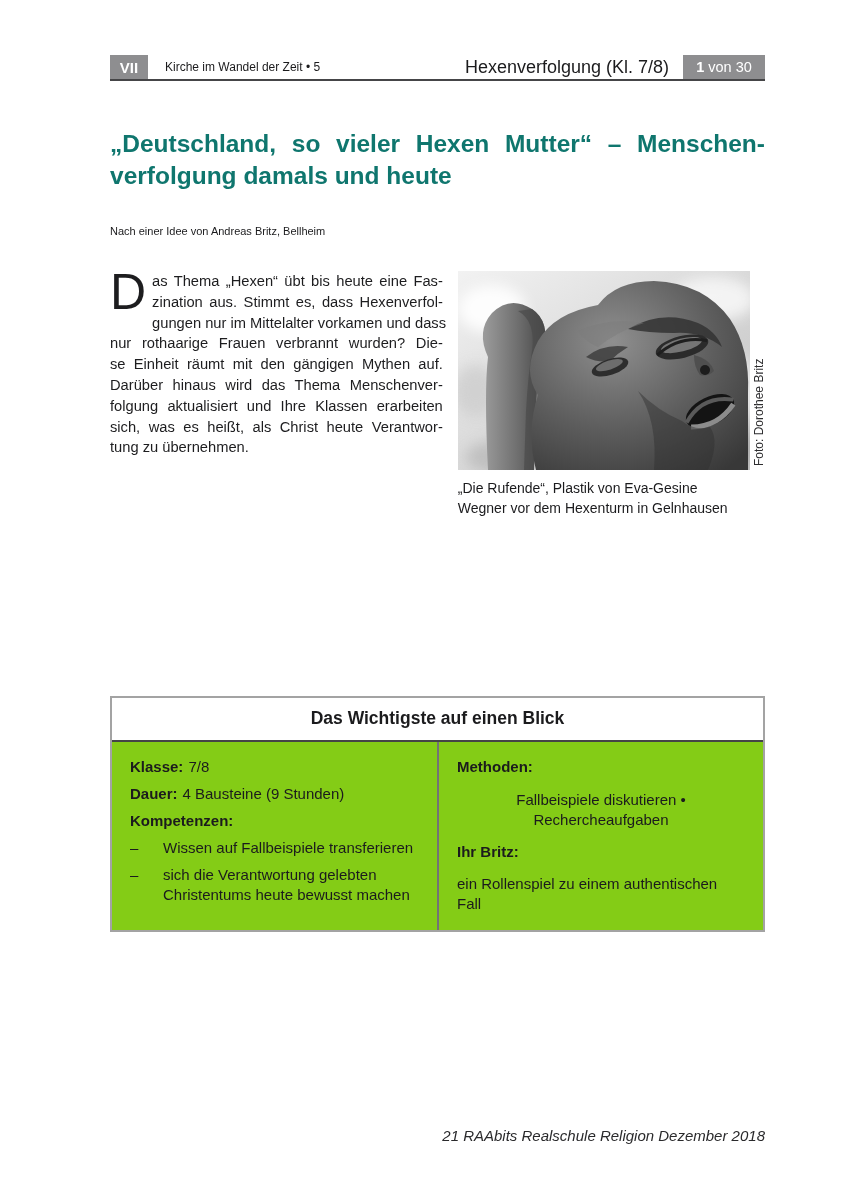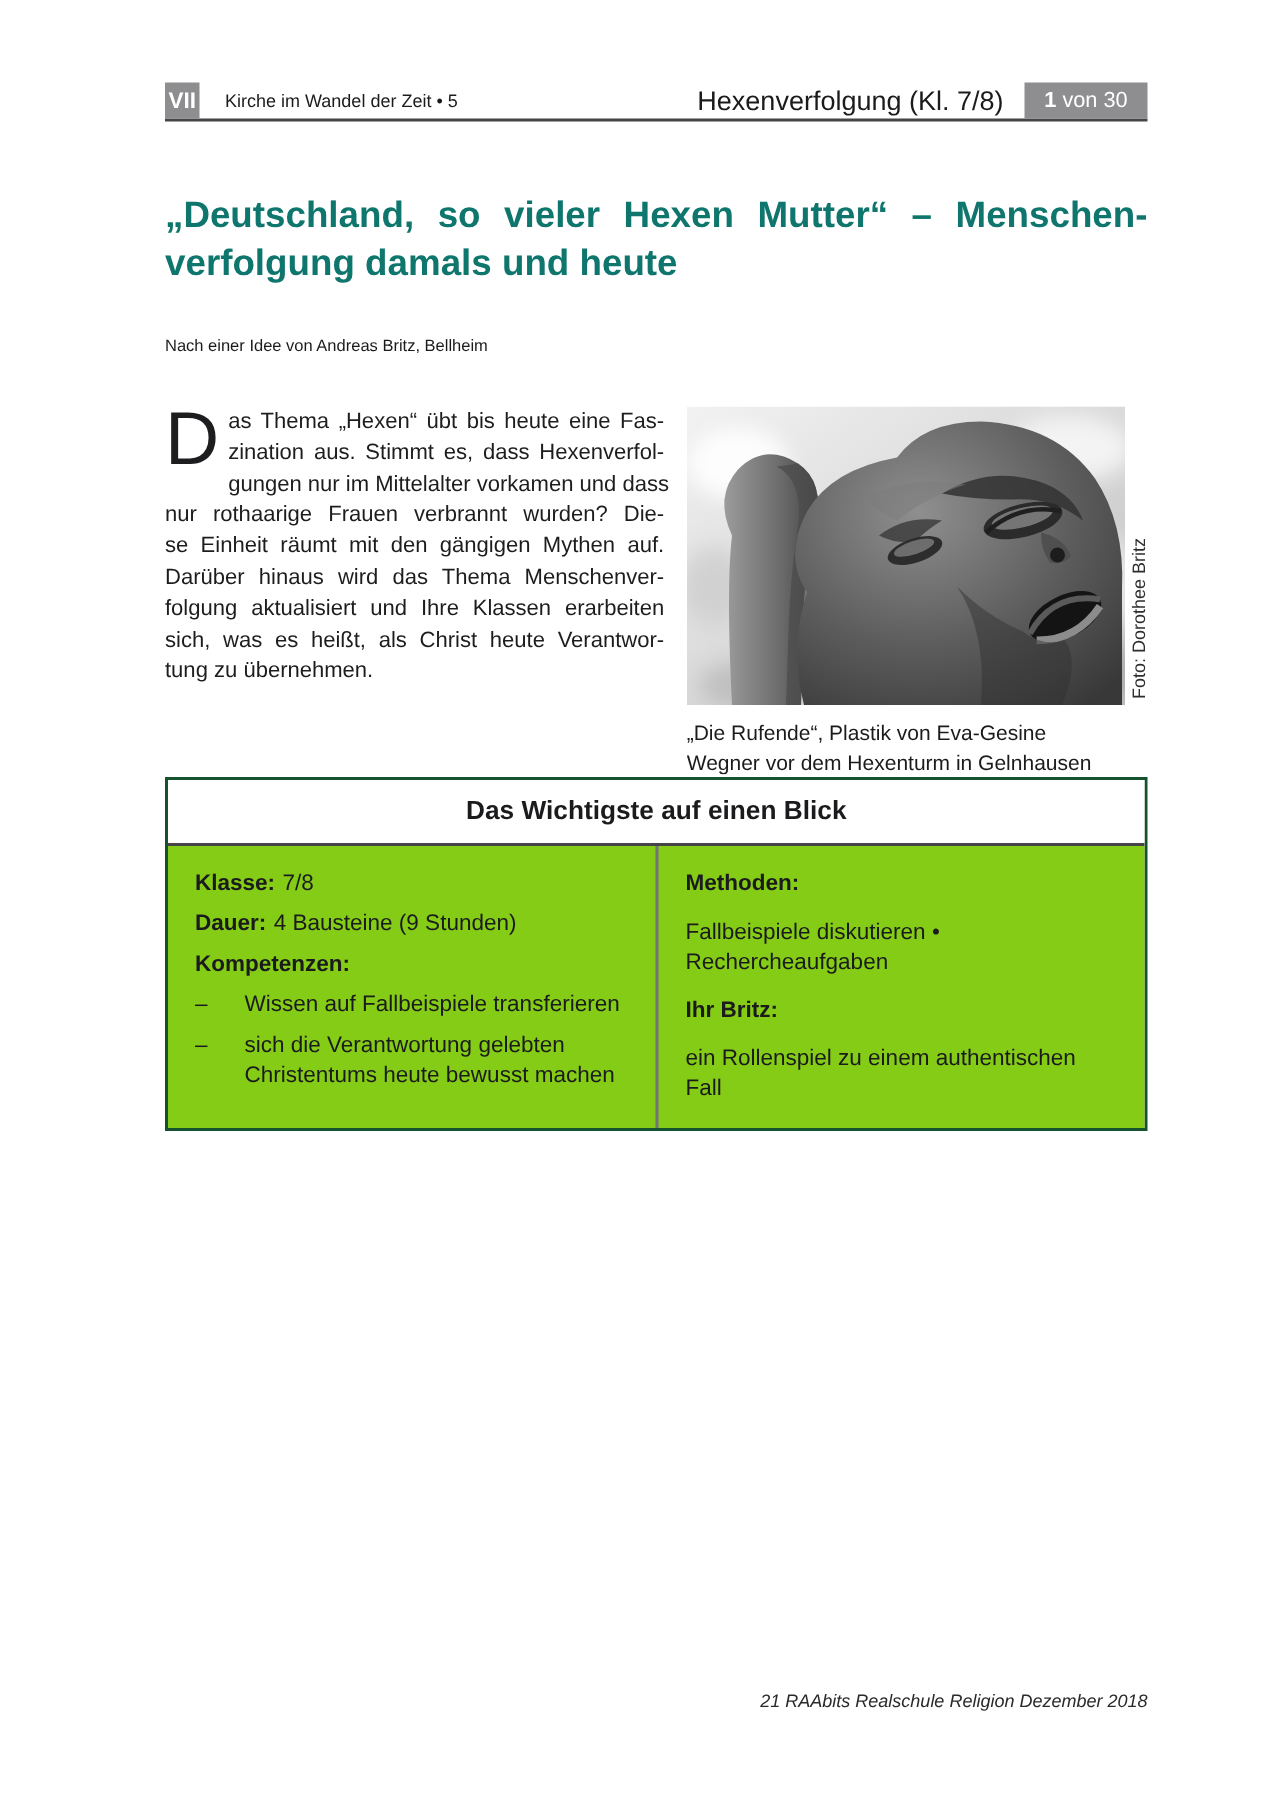--- a/index.html
+++ b/index.html
@@ -4,21 +4,21 @@
 <style>
   * { margin:0; padding:0; box-sizing:border-box; }
   html,body { background:#ffffff; }
   .page {
     position:relative; width:855px; height:1200px; background:#fff;
     font-family:"Liberation Sans","DejaVu Sans",sans-serif; color:#1b1b1d;
     padding:55px 90px 0 110px; overflow:hidden;
   }
   
   .page-header { display:flex; align-items:stretch; height:26px; border-bottom:2px solid #454547; }
-  .unit-badge { width:23px; background:#8e8e90; color:#fff; font-weight:bold; font-size:15px;
+  .unit-badge { width:38px; background:#8e8e90; color:#fff; font-weight:bold; font-size:15px;
     display:flex; align-items:center; justify-content:center; }
   .series { margin-left:17px; font-size:12px; align-self:center; }
   .hspacer { flex:1; }
   .topic { font-size:18px; align-self:center; margin-right:14px; }
   .page-badge { width:82px; background:#8e8e90; color:#fff; font-size:14.5px;
     display:flex; align-items:center; justify-content:center; gap:4px; }
   .page-badge b { font-weight:bold; }
   
   .title { margin-top:47px; font-size:24.5px; line-height:32px; font-weight:bold; color:#0f766e; }
   .title-l1 { display:block; text-align:justify; text-align-last:justify; white-space:nowrap; }
@@ -32,38 +32,38 @@
   .ll { display:block; }
   .photo-col { margin-left:15px; position:relative; width:312px; }
   .photo-frame { display:block; width:292px; height:199px; }
   .photo-credit {
     position:absolute; left:292px; top:0; width:199px; height:18px; line-height:18px;
     transform:rotate(-90deg) translateX(-199px); transform-origin:0 0;
     font-size:12px; color:#2d2d2f; padding-left:4px;
   }
   .caption { margin-top:9px; width:292px; font-size:14px; line-height:19.5px; }
   
-  .overview-box { border:2px solid #14532d; }
+  .overview-box { margin-top:178px; border:2px solid #a3a3a3; }
   .box-header { background:#fff; text-align:center; font-weight:bold; font-size:17.5px;
     padding:10px 0 11px; border-bottom:2px solid #454547; }
   .box-body { display:flex; background:#84cc16; }
   .cell { padding:15px 18px 16px; font-size:15px; line-height:20px; }
   .cell-left { width:327px; border-right:2px solid #737376; }
   .cell-right { flex:1; }
   .brow { margin-bottom:7px; }
   .brow b { font-weight:bold; }
   .val { margin-left:5px; }
   .klabel { margin-bottom:1px; font-weight:bold; }
   .dash-item { display:flex; margin-top:7px; }
   .dash { width:33px; flex-shrink:0; }
   .mlabel { font-weight:bold; margin-bottom:13px; }
-  .mval { margin-bottom:12px; }
+  .mval { margin-bottom:12px;text-align:center; }
   .plabel { font-weight:bold; margin-bottom:12px; }
   
-  .imprint { position:absolute; right:90px; top:1127px; font-style:italic; font-size:12px; color:#2a2a2c; }
+  .imprint { position:absolute; right:90px; top:1127px; font-style:italic; font-size:15px; color:#2a2a2c; }
 </style>
 </head>
 <body>
 
 <div class="page">
 
   <header class="page-header">
     <div class="unit-badge">VII</div>
     <div class="series">Kirche im Wandel der Zeit • 5</div>
     <div class="hspacer"></div>

